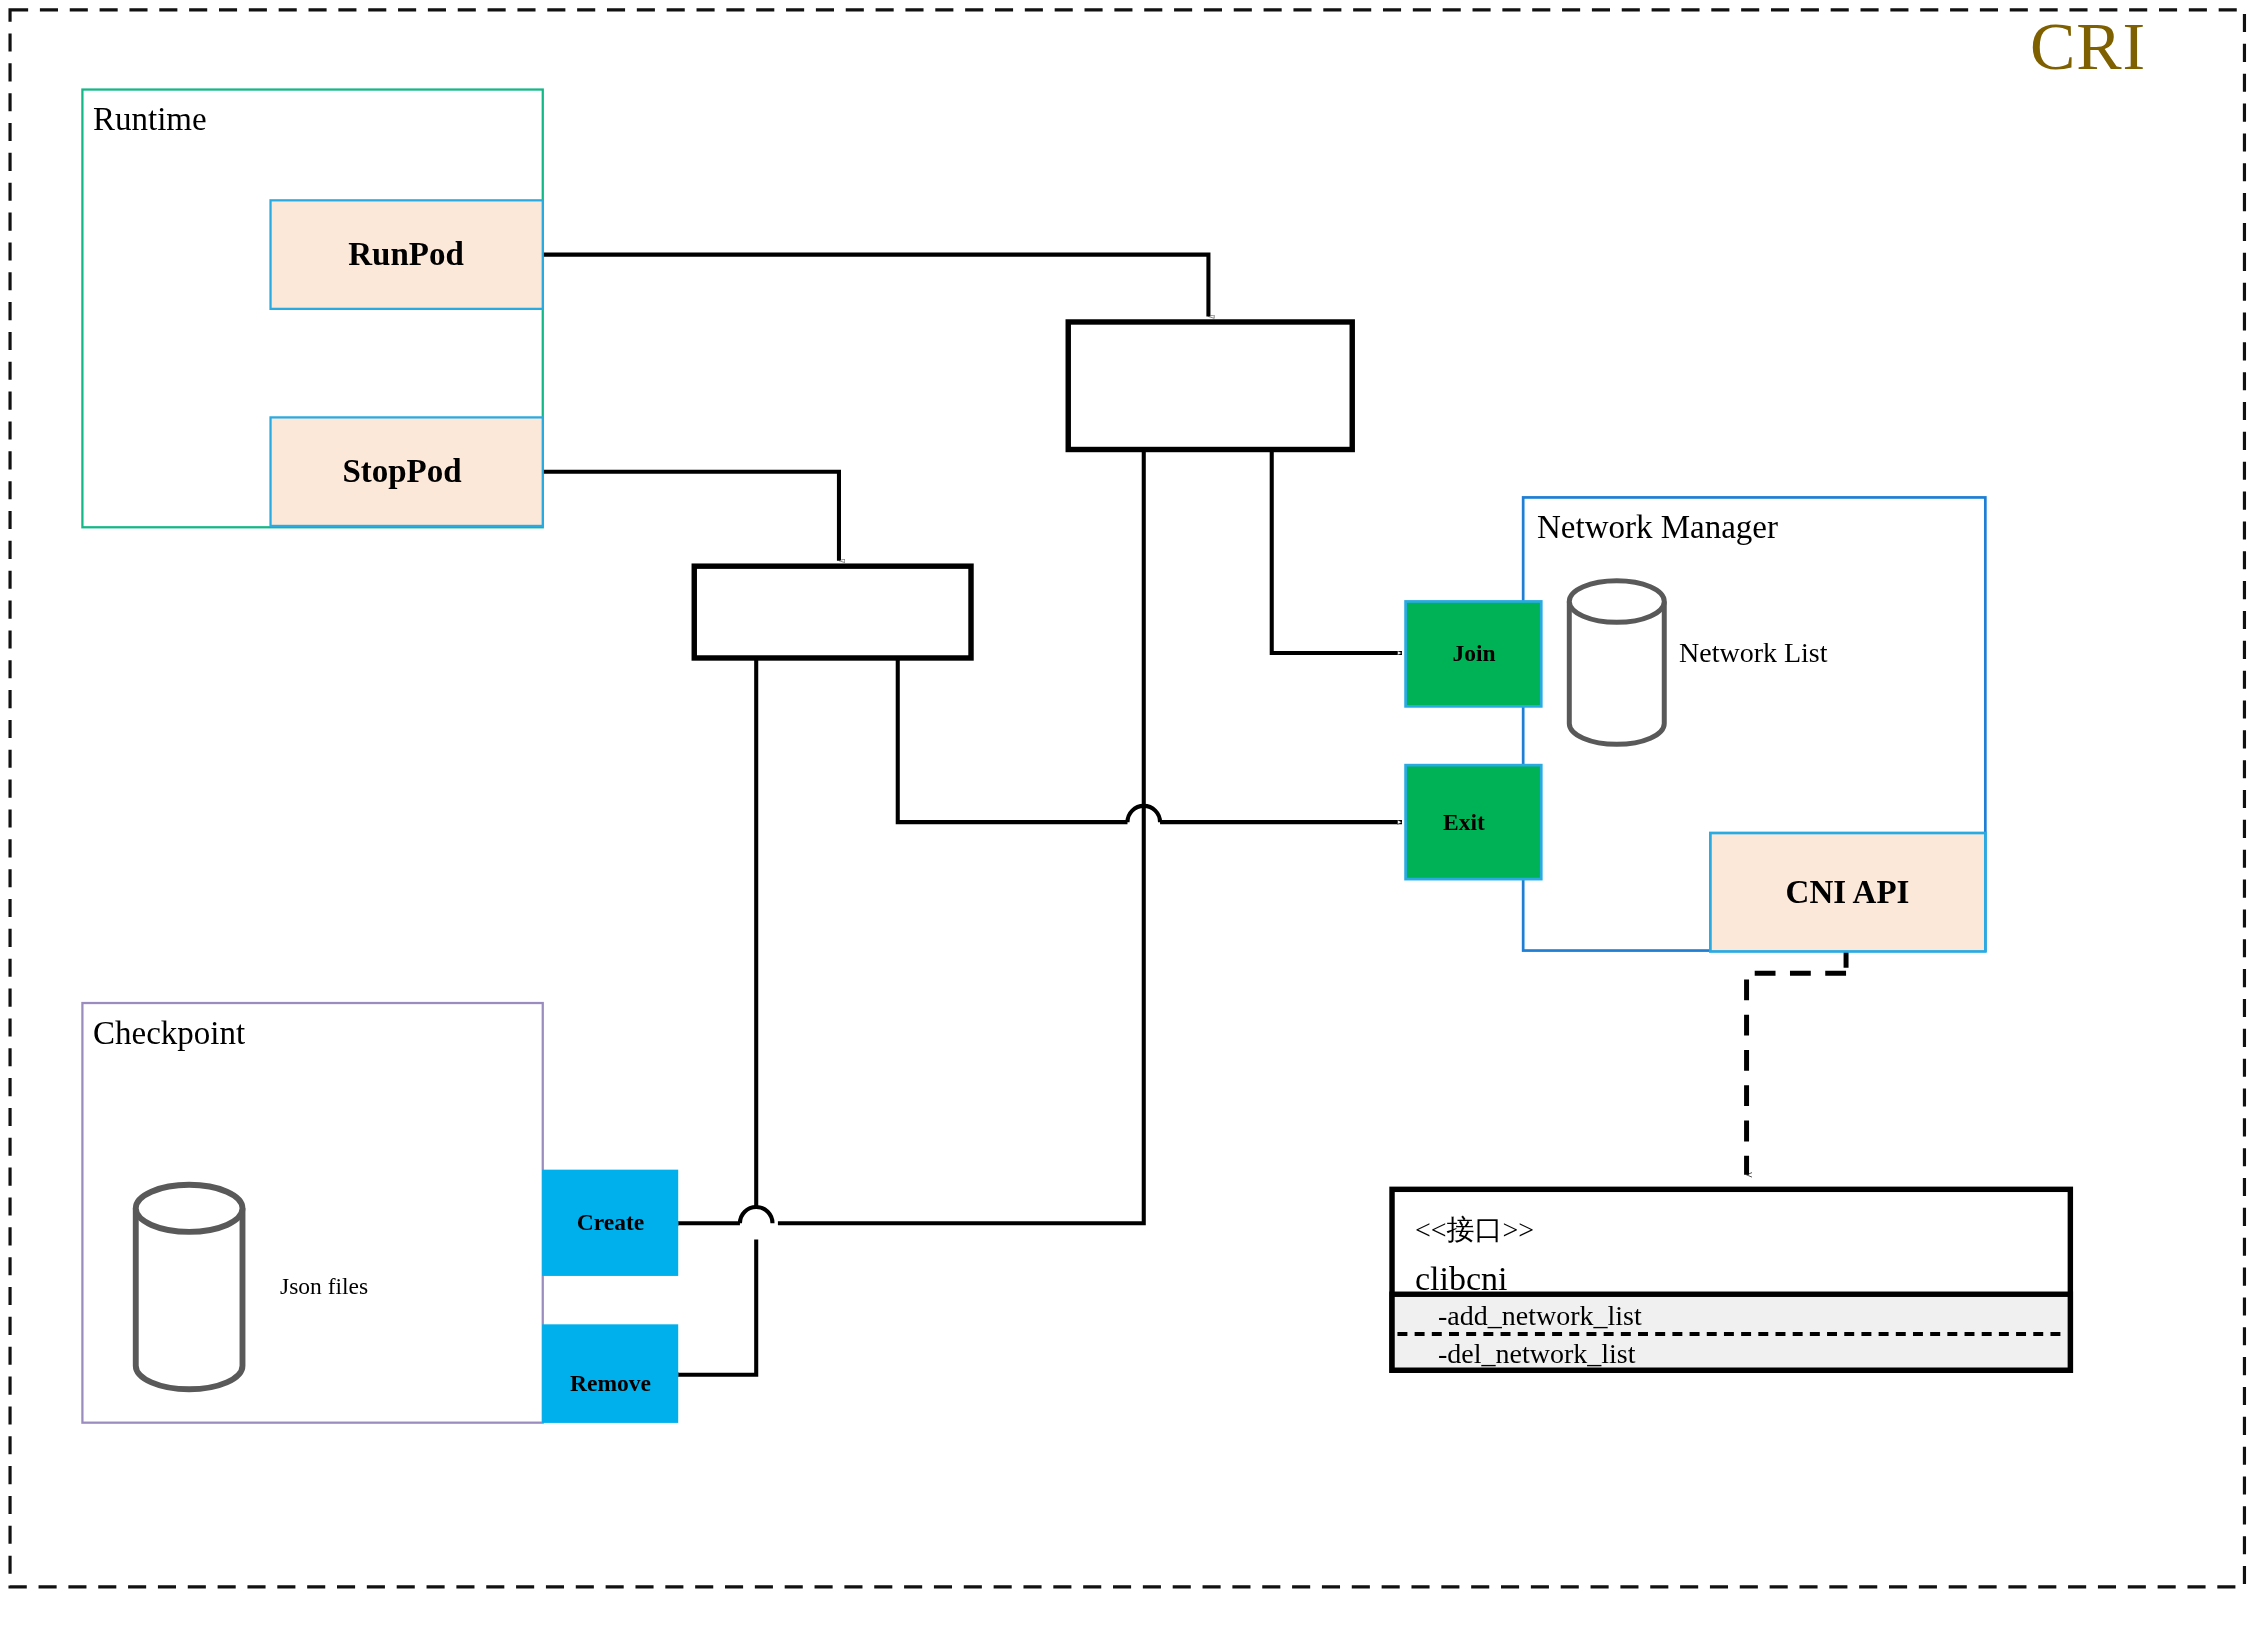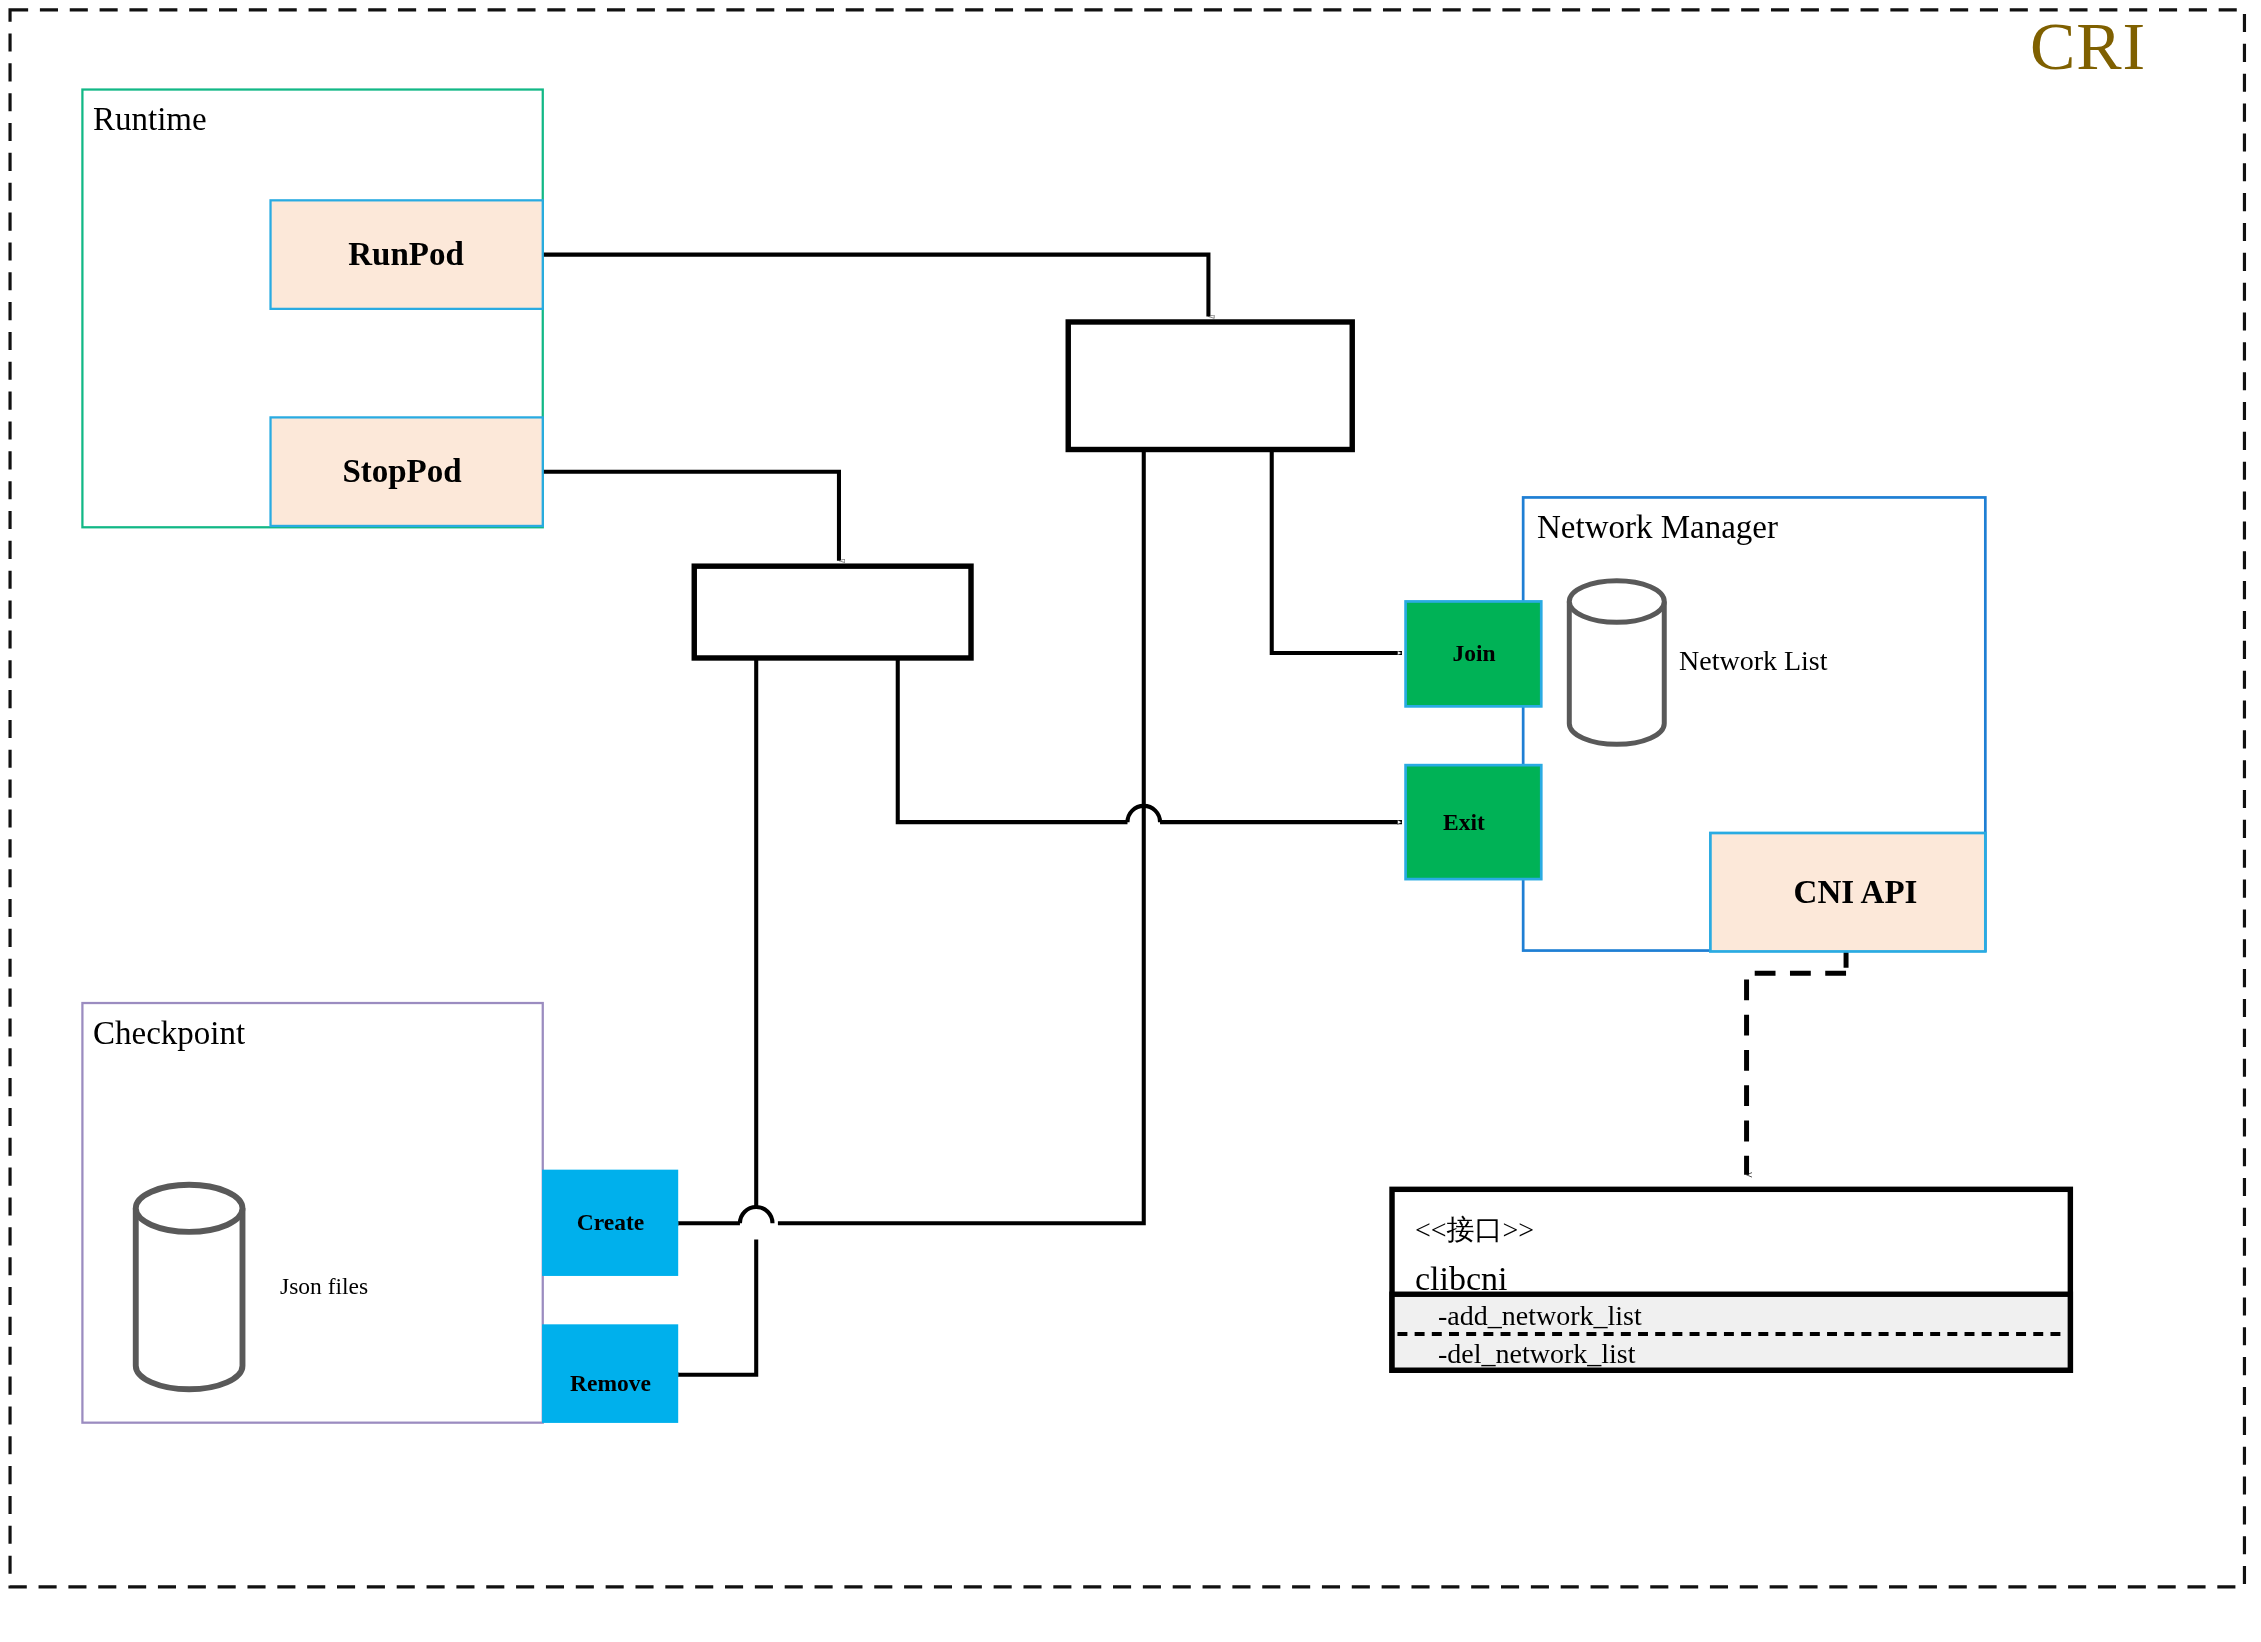--- a/index.html
+++ b/index.html
@@ -108,23 +108,23 @@
   <div class="ctr node-title" style="left:270px;top:417px;width:264px;height:109px;">StopPod</div>
 
   <div class="ctr small" style="left:1406px;top:601px;width:136px;height:105px;">Join</div>
 
   <div class="ctr small" style="left:1406px;top:765px;width:116px;height:114px;">Exit</div>
 
   <div class="ctr small" style="left:543px;top:1170px;width:135px;height:105px;">Create</div>
 
   <div class="ctr small" style="left:543px;top:1325px;width:135px;height:116px;">Remove</div>
 
-  <div class="ctr node-title" style="left:1710px;top:833px;width:275px;height:118px;padding-left:8px;">CNI API</div>
+  <div class="ctr node-title" style="left:1710px;top:833px;width:275px;height:118px;">CNI API</div>
 
-  <div class="lbl small" style="left:1679px;top:639px;font-size:28px;margin-top:8px;">Network List</div>
+  <div class="lbl small" style="left:1679px;top:639px;font-size:28px;">Network List</div>
 
   <div class="lbl small" style="left:280px;top:1275px;font-size:23.5px;">Json files</div>
 
   <div class="lbl iface-stereo" style="left:1415px;top:1216px;">&lt;&lt;接口&gt;&gt;</div>
 
   <div class="lbl iface-name" style="left:1415px;top:1262px;">clibcni</div>
 
   <div class="lbl iface-op" style="left:1438px;top:1302px;">-add_network_list</div>
 
   <div class="lbl iface-op" style="left:1438px;top:1340px;">-del_network_list</div>

